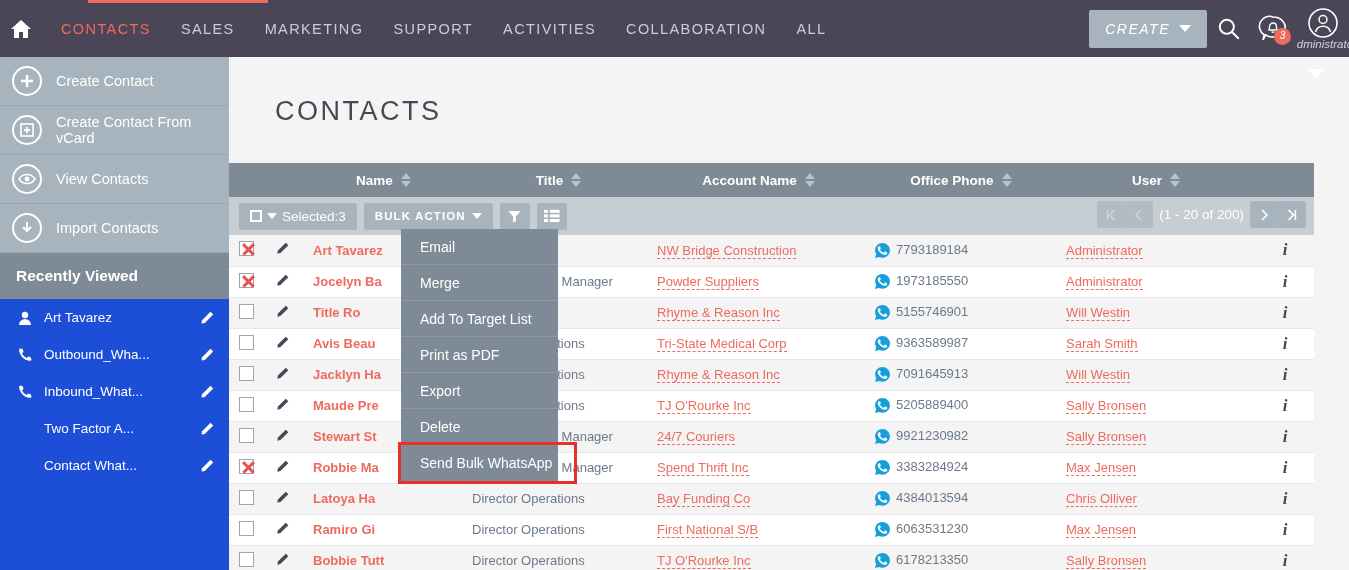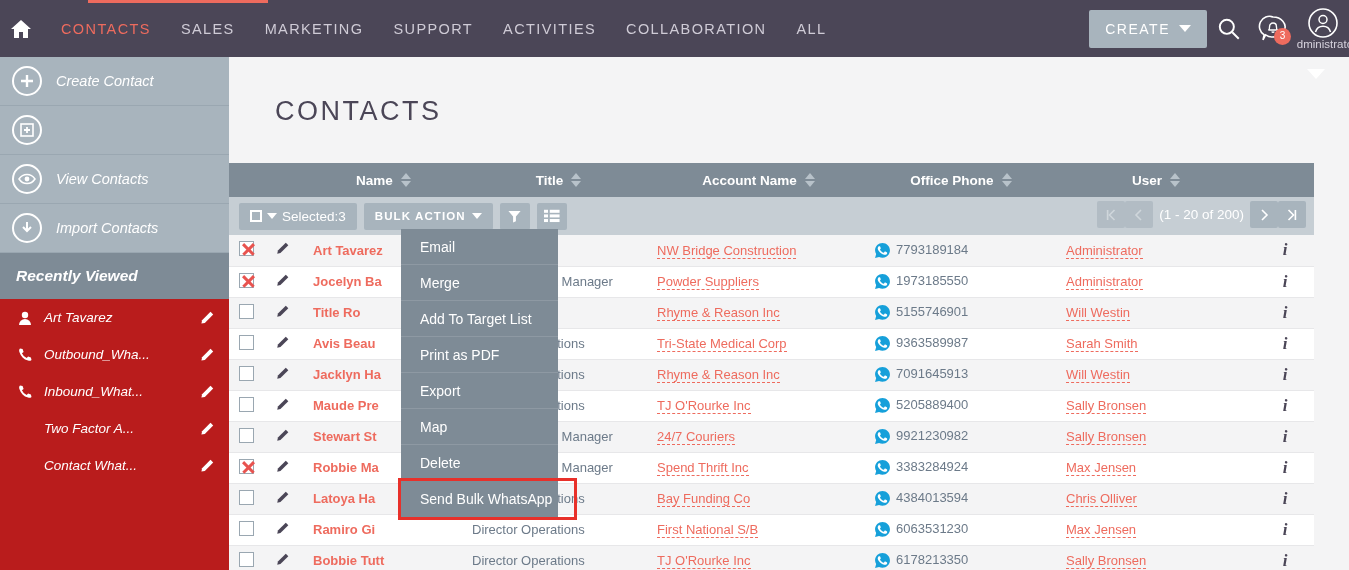--- a/index.html
+++ b/index.html
@@ -33,21 +33,21 @@
     font-size: 14.5px;
     letter-spacing: 1.4px;
     padding: 0 15px;
     cursor: pointer;
     white-space: nowrap;
   }
   .nav-item.active { color: #ee6b5e; }
 
   .topnav-right {
     position: absolute; right: 0; top: 0; height: 57px;
-    display: flex; align-items: center;
+    display: flex; align-items: center; font-style: italic;
   }
   .create-btn {
     background: #a8b4bd; color: #ffffff;
     height: 38px; min-width: 98px;
     display: flex; align-items: center; justify-content: center; gap: 9px;
     font-size: 14px; letter-spacing: 1.5px;
     padding: 0 16px; cursor: pointer;
     border-radius: 2px;
   }
   .caret-down {
@@ -74,22 +74,21 @@
     width: 52px; overflow: hidden;
   }
   .admin-name {
     color: #d6d2dd; font-size: 11.5px; margin-top: -1px;
     white-space: nowrap;
   }
 
   
   .sidebar {
     position: absolute; top: 57px; left: 0; width: 229px; height: 513px;
-    background: #b91c1c;
-    font-style: italic;
+    background: #1d4ed8;
   }
   .side-action {
     height: 49px; display: flex; align-items: center;
     padding-left: 12px; gap: 14px;
     background: #a8b4bd;
     border-bottom: 1px solid #9aa7b1;
     cursor: pointer;
   }
   .side-action .label { color: #ffffff; font-size: 14.5px; }
   .circ {
@@ -329,20 +328,21 @@
       <span class="label">Create Contact</span>
     </div>
 
     <div class="side-action">
       <span class="circ">
         <svg width="18" height="18" viewBox="0 0 18 18">
           <rect x="3" y="3" width="12" height="12" fill="none" stroke="#ffffff" stroke-width="1.6"></rect>
           <path d="M9 6v6M6 9h6" stroke="#ffffff" stroke-width="1.8" fill="none"></path>
         </svg>
       </span>
+      <span class="label">Create Contact From vCard</span>
     </div>
 
     <div class="side-action">
       <span class="circ">
         <svg width="20" height="18" viewBox="0 0 20 18">
           <path d="M2 9s3-4.5 8-4.5S18 9 18 9s-3 4.5-8 4.5S2 9 2 9z" fill="none" stroke="#ffffff" stroke-width="1.5"></path>
           <circle cx="10" cy="9" r="2.4" fill="#ffffff"></circle>
         </svg>
       </span>
       <span class="label">View Contacts</span>
@@ -731,18 +731,17 @@
     </div>
 
   </div>
 
   <div class="dropdown" id="dropdown">
       <div class="dd-item">Email</div>
       <div class="dd-item">Merge</div>
       <div class="dd-item">Add To Target List</div>
       <div class="dd-item">Print as PDF</div>
       <div class="dd-item">Export</div>
-      <div class="dd-item">Map</div>
       <div class="dd-item">Delete</div>
       <div class="dd-item highlight">Send Bulk WhatsApp</div>
     </div>
 
 </div>
 
 </body></html>

